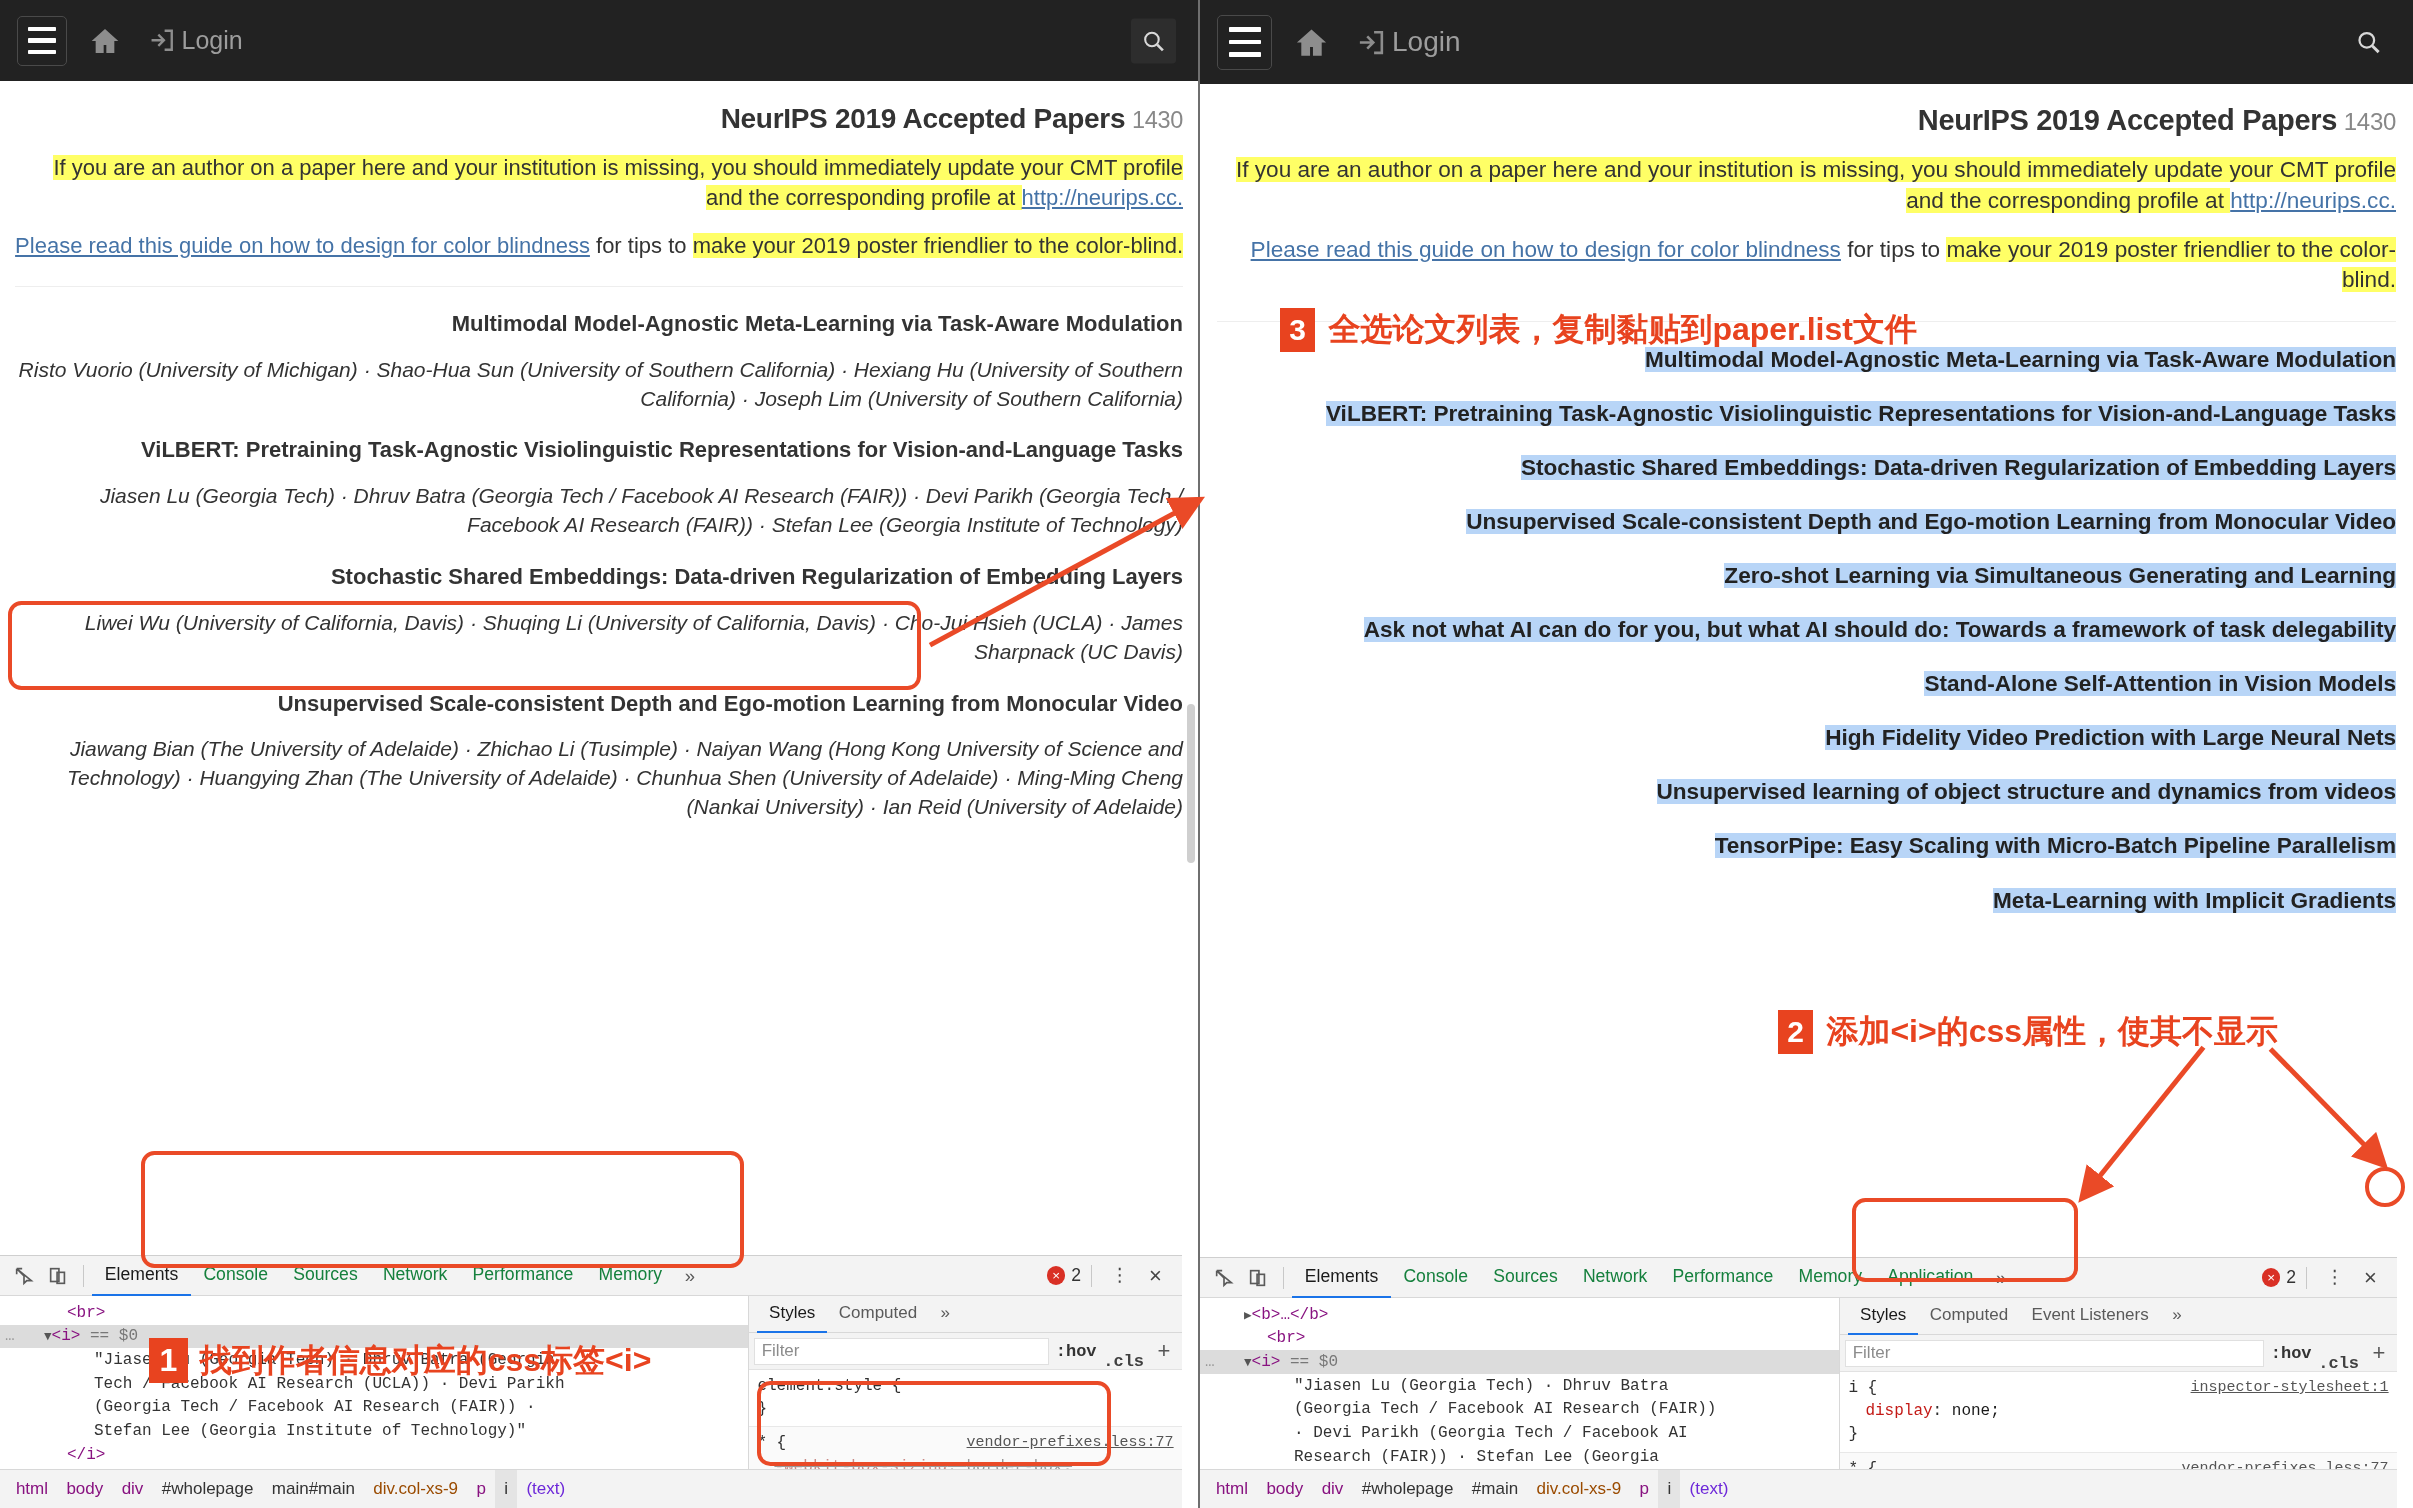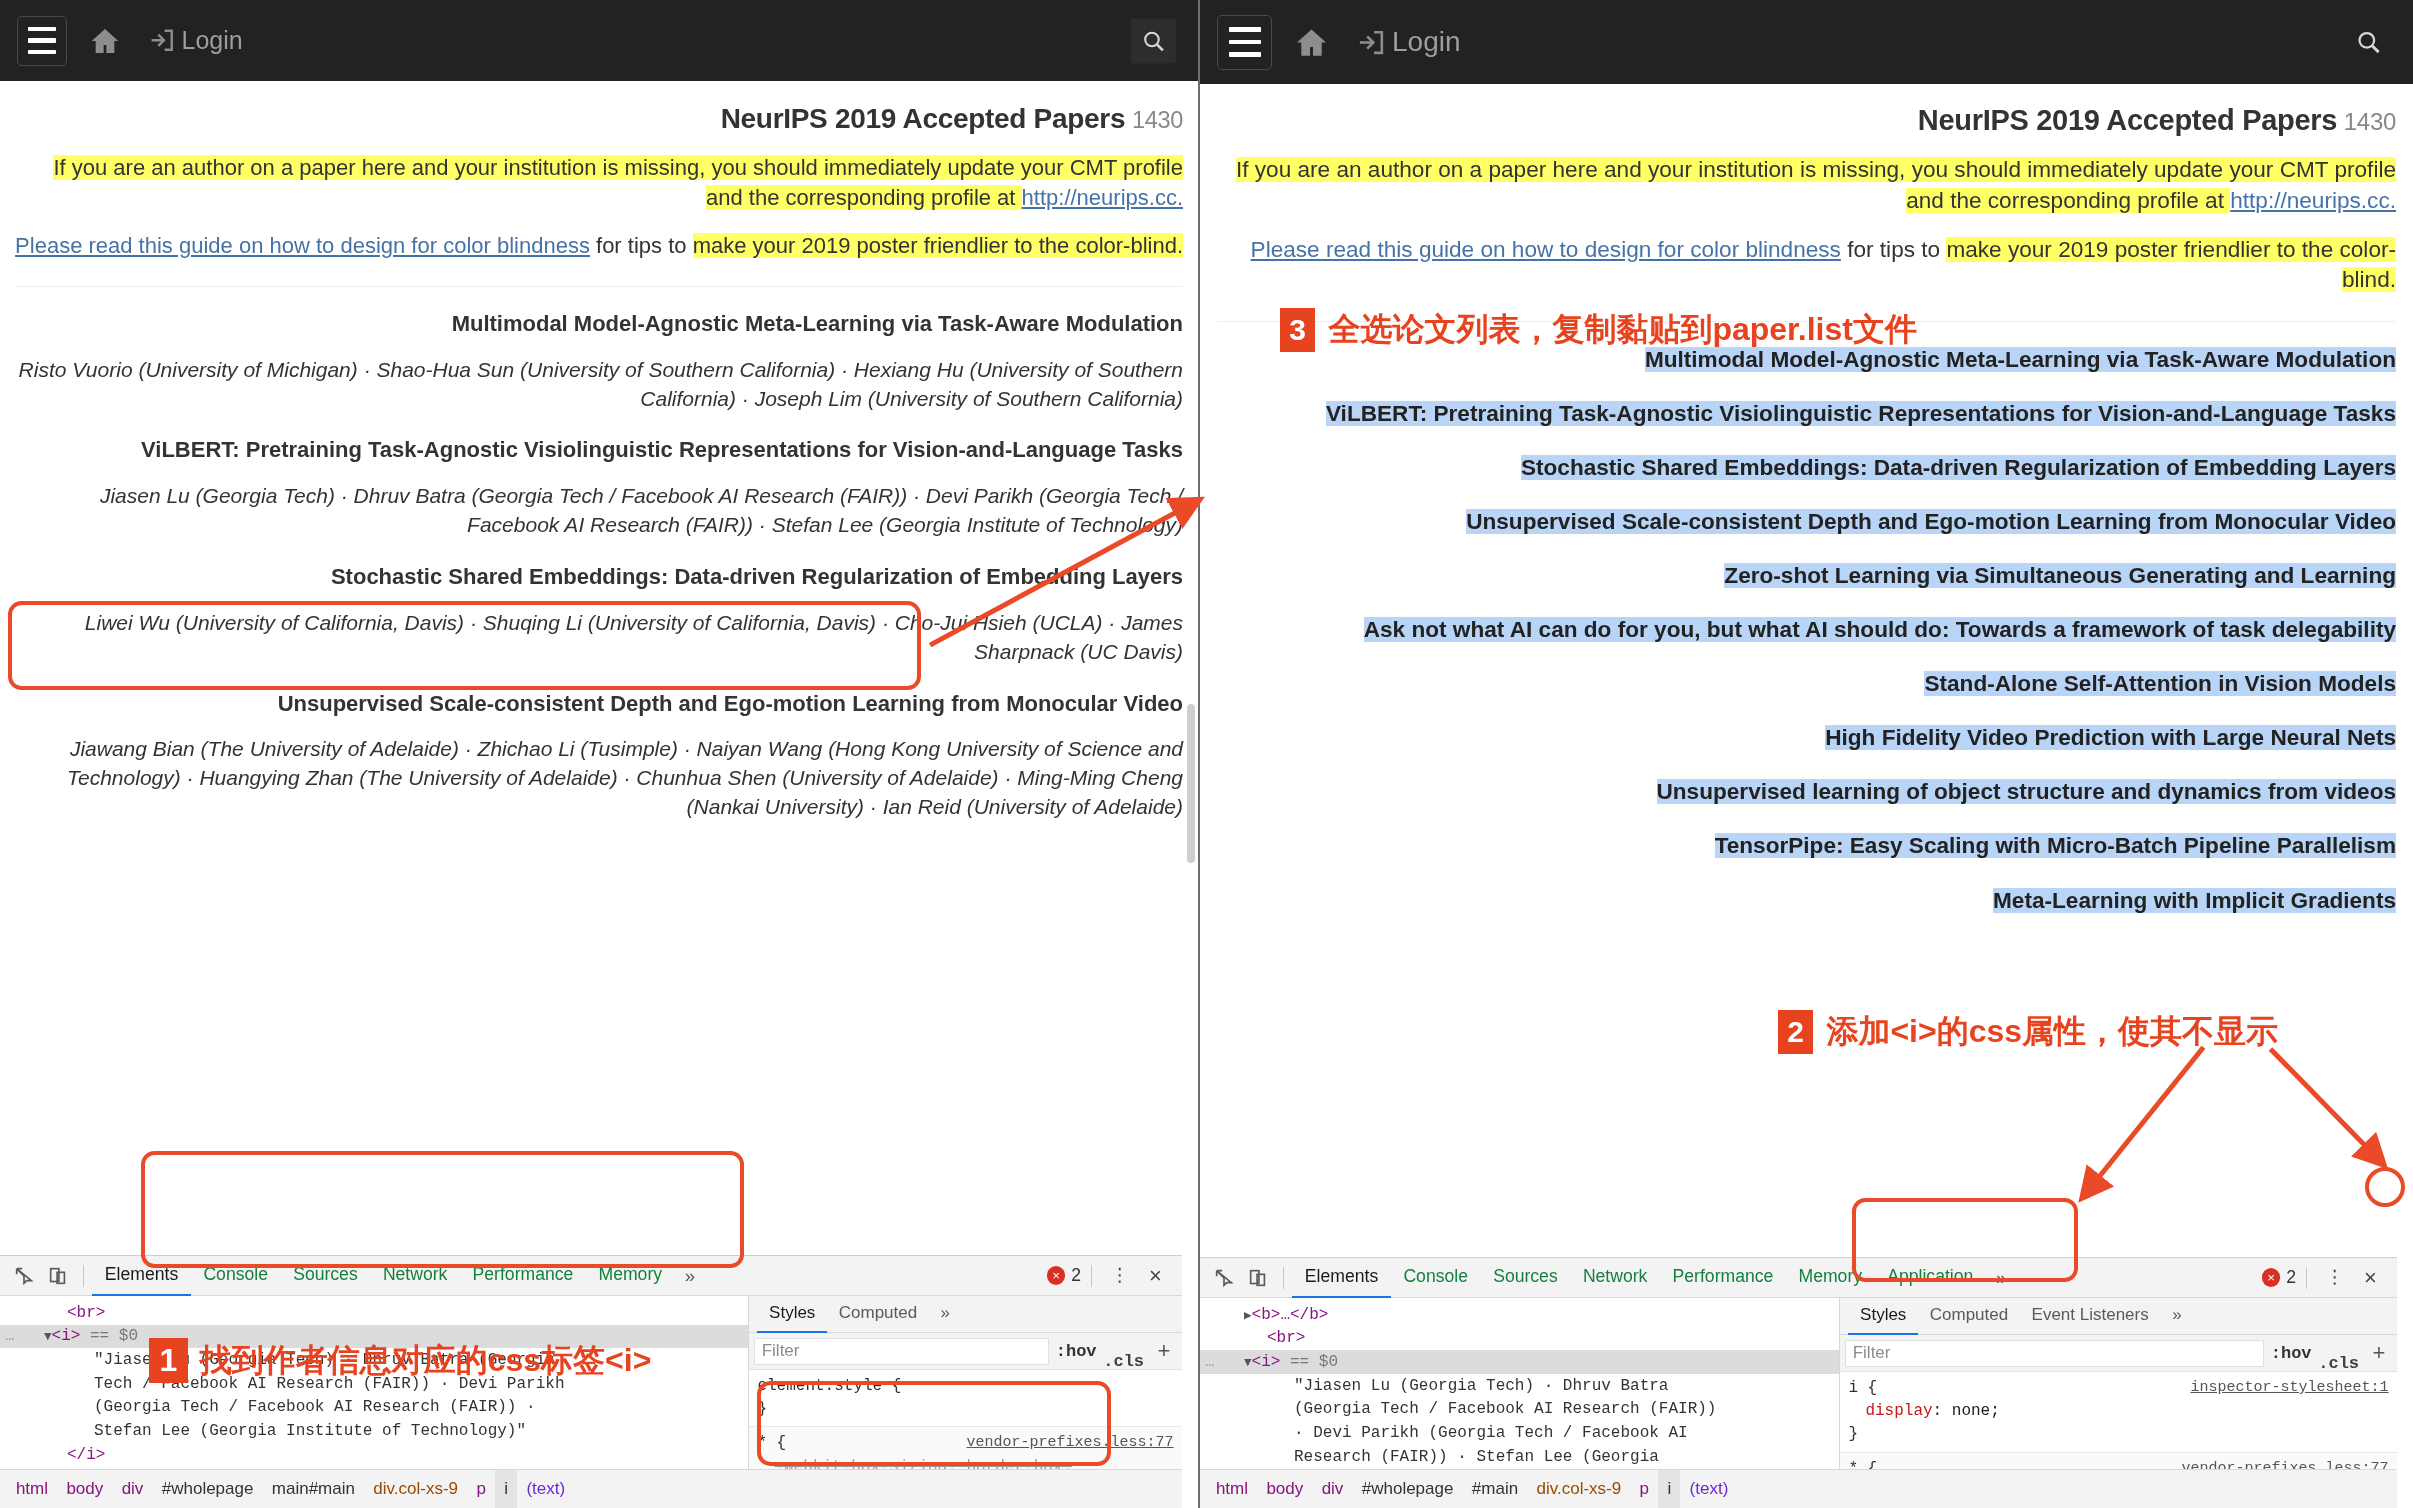--- a/index.html
+++ b/index.html
@@ -265,21 +265,21 @@
           <div class="dt-kebab">⋮</div>
           <div class="dt-close">×</div>
         </div>
       </div>
 
       <div class="dt-body">
         <div class="dt-dom">
           <div class="dt-row dt-ind3"><span class="tag">&lt;br&gt;</span></div>
           <div class="dt-row sel"><span style="position:absolute;left:5px;" class="ellipsis">…</span><span class="dt-ind2" style="display:inline-block"></span><span class="tri">▼</span><span class="tagi">&lt;i&gt;</span> <span class="eq">== $0</span></div>
           <div class="dt-row dt-ind4"><span class="txt">"Jiasen Lu (Georgia Tech) · Dhruv Batra (Georgia</span></div>
-          <div class="dt-row dt-ind4"><span class="txt">Tech / Facebook AI Research (FAIR)) · Devi Parikh</span></div>
+          <div class="dt-row dt-ind4"><span class="txt">Tech / Facebook AI Research (UCLA)) · Devi Parikh</span></div>
           <div class="dt-row dt-ind4"><span class="txt">(Georgia Tech / Facebook AI Research (FAIR)) ·</span></div>
           <div class="dt-row dt-ind4"><span class="txt">Stefan Lee (Georgia Institute of Technology)"</span></div>
           <div class="dt-row dt-ind3"><span class="tagi">&lt;/i&gt;</span></div>
           <div class="dt-row dt-ind2"></div>
 
         </div>
 
         <div class="dt-styles">
           <div class="st-tabs">
             <div class="st-tab active">Styles</div>

